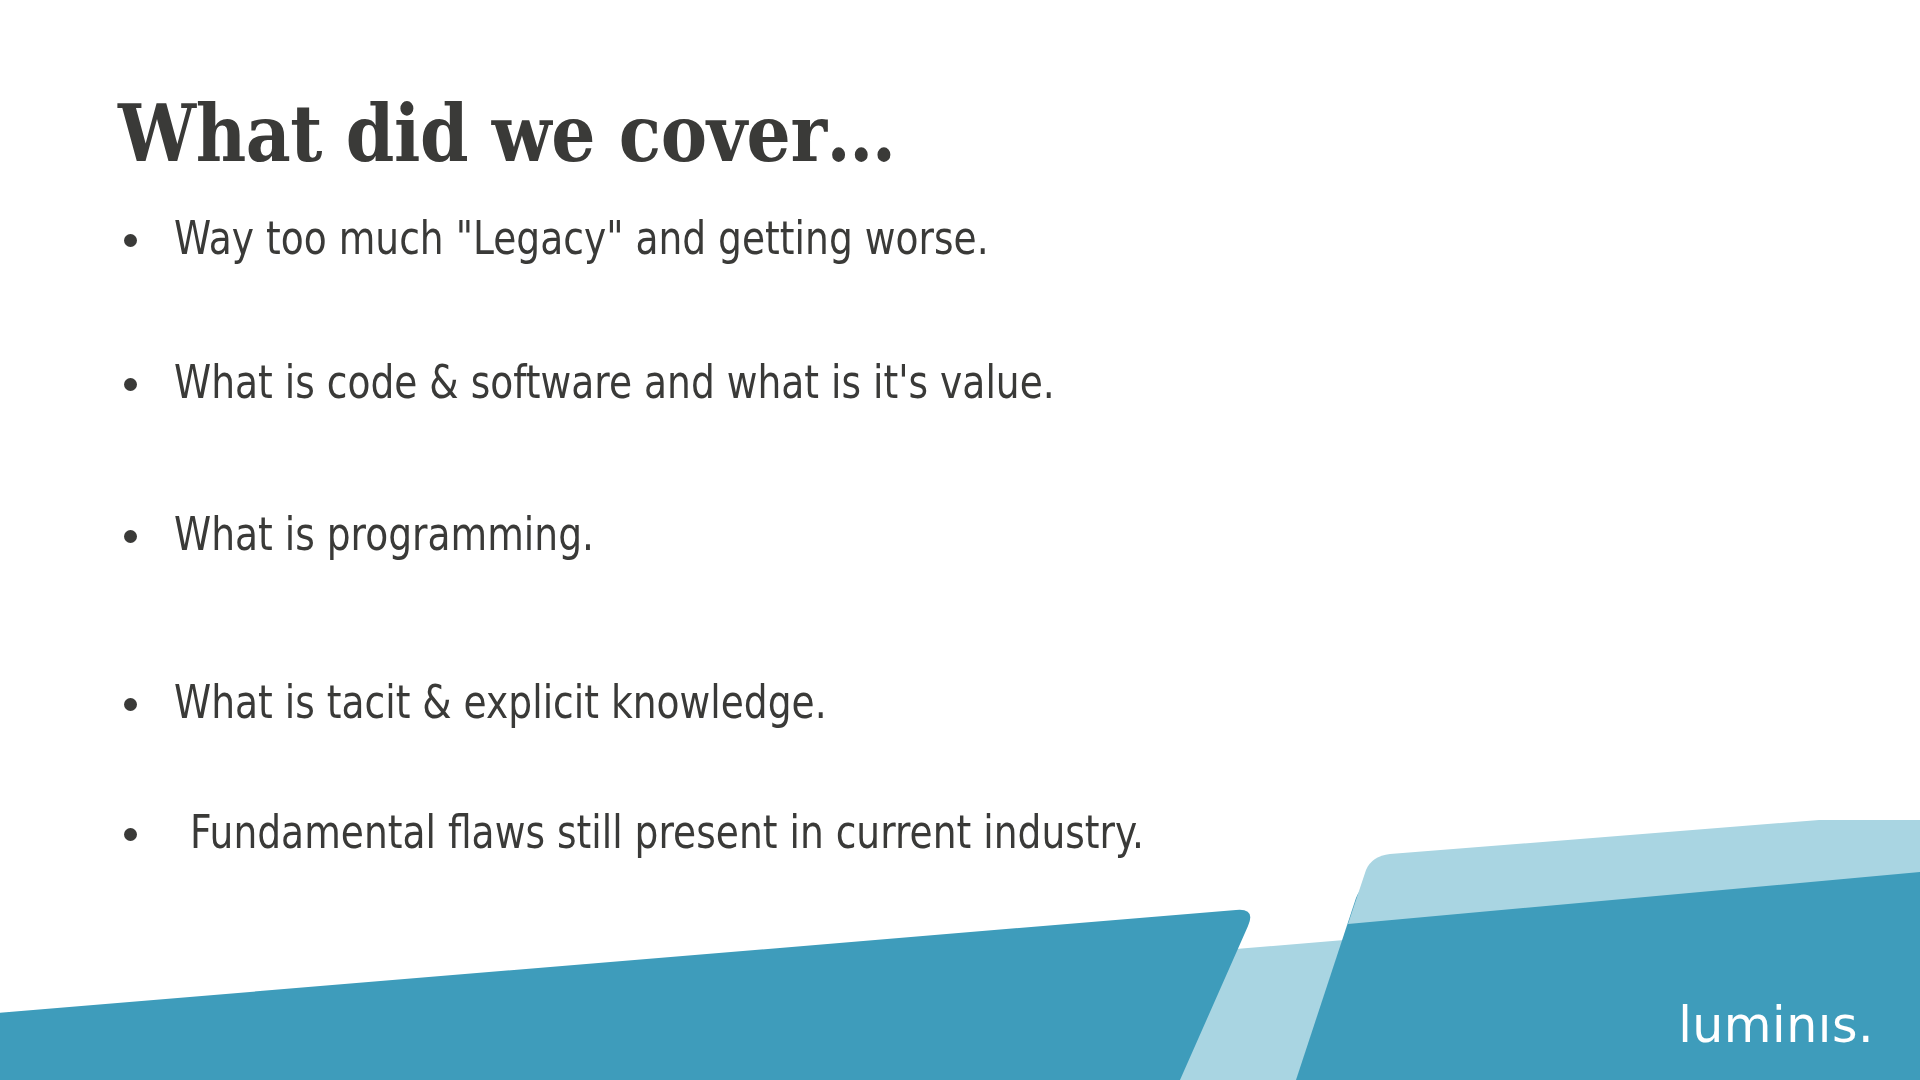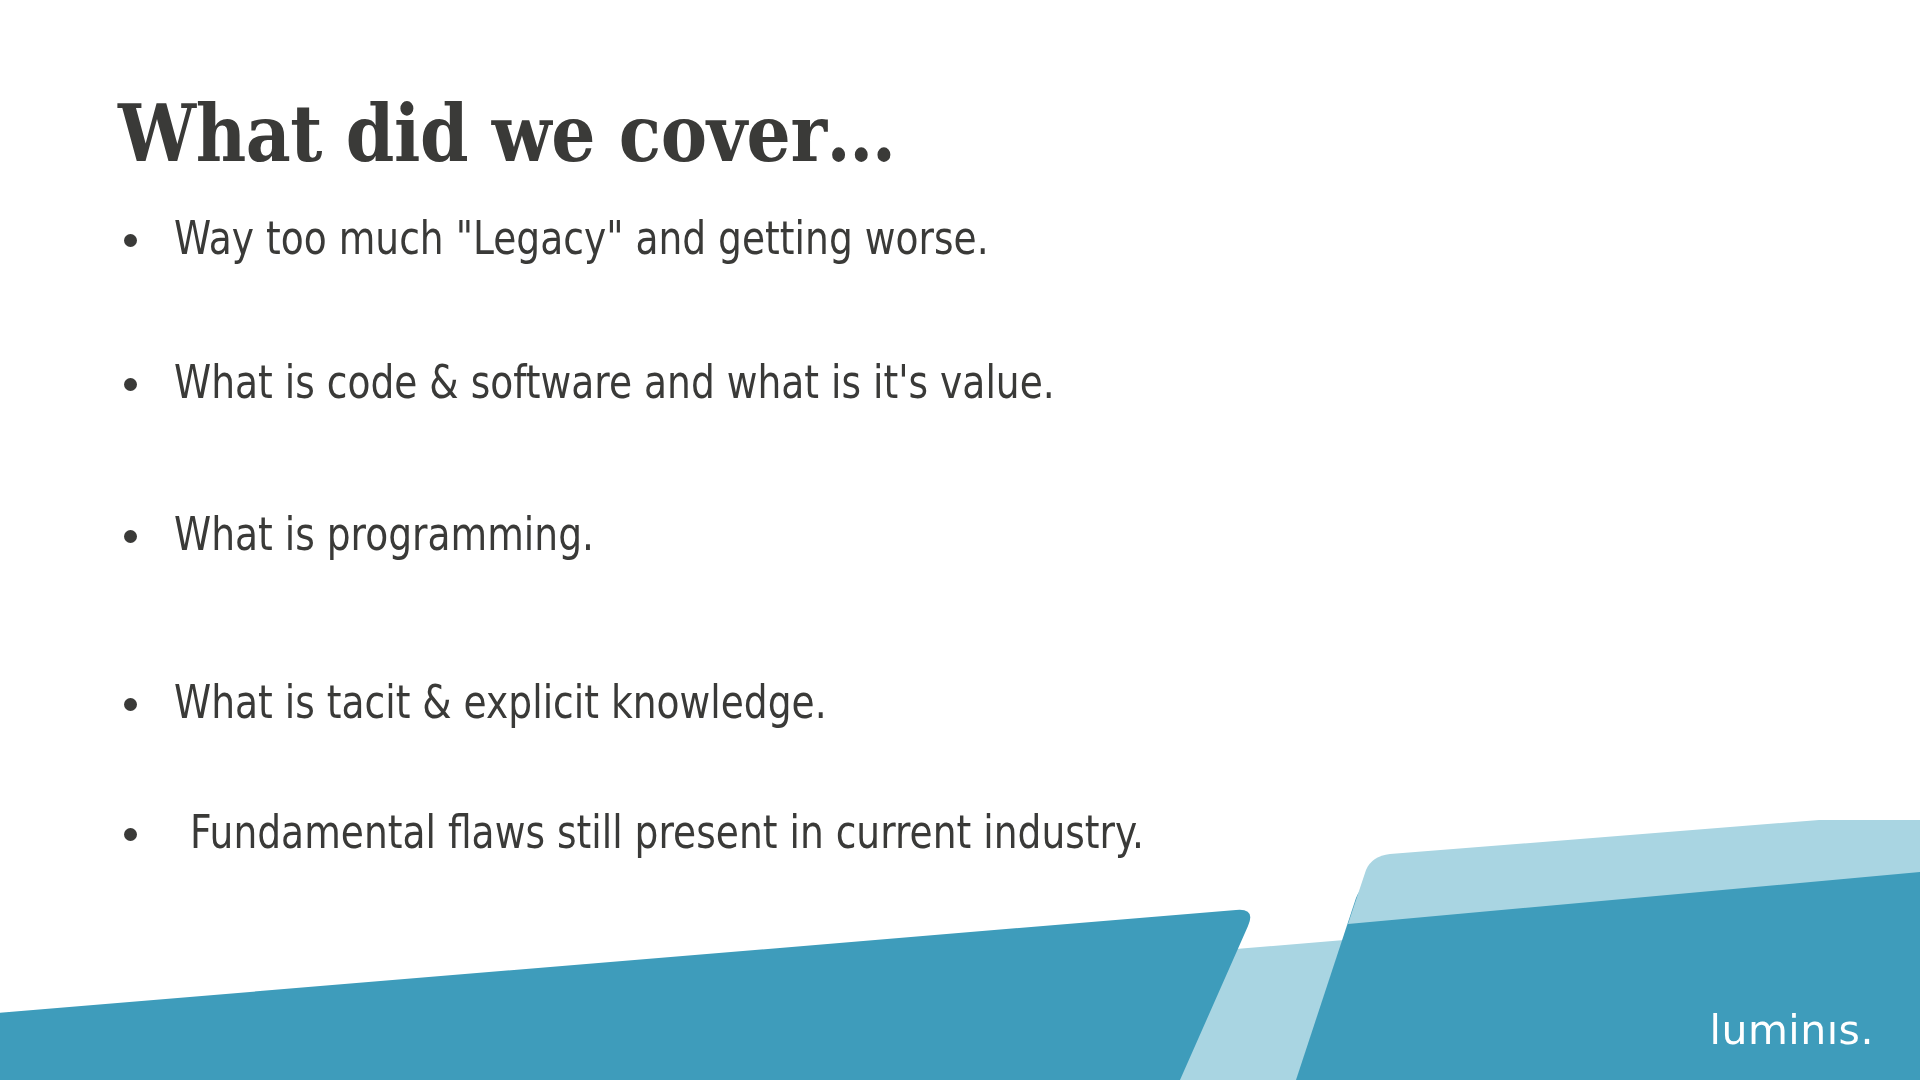--- a/index.html
+++ b/index.html
@@ -89,21 +89,21 @@
     height: 260px;
     pointer-events: none;
   }
 
   
   #logo {
     position: absolute;
     right: 46px;
     bottom: 26px;
     font-family: "DejaVu Sans", "Liberation Sans", sans-serif;
-    font-size: 41px;
+    font-size: 49px;
     font-weight: normal;
     letter-spacing: 0.5px;
     color: #ffffff;
     white-space: nowrap;
   }
 </style>
 </head>
 <body>
 
 <div id="slide">

